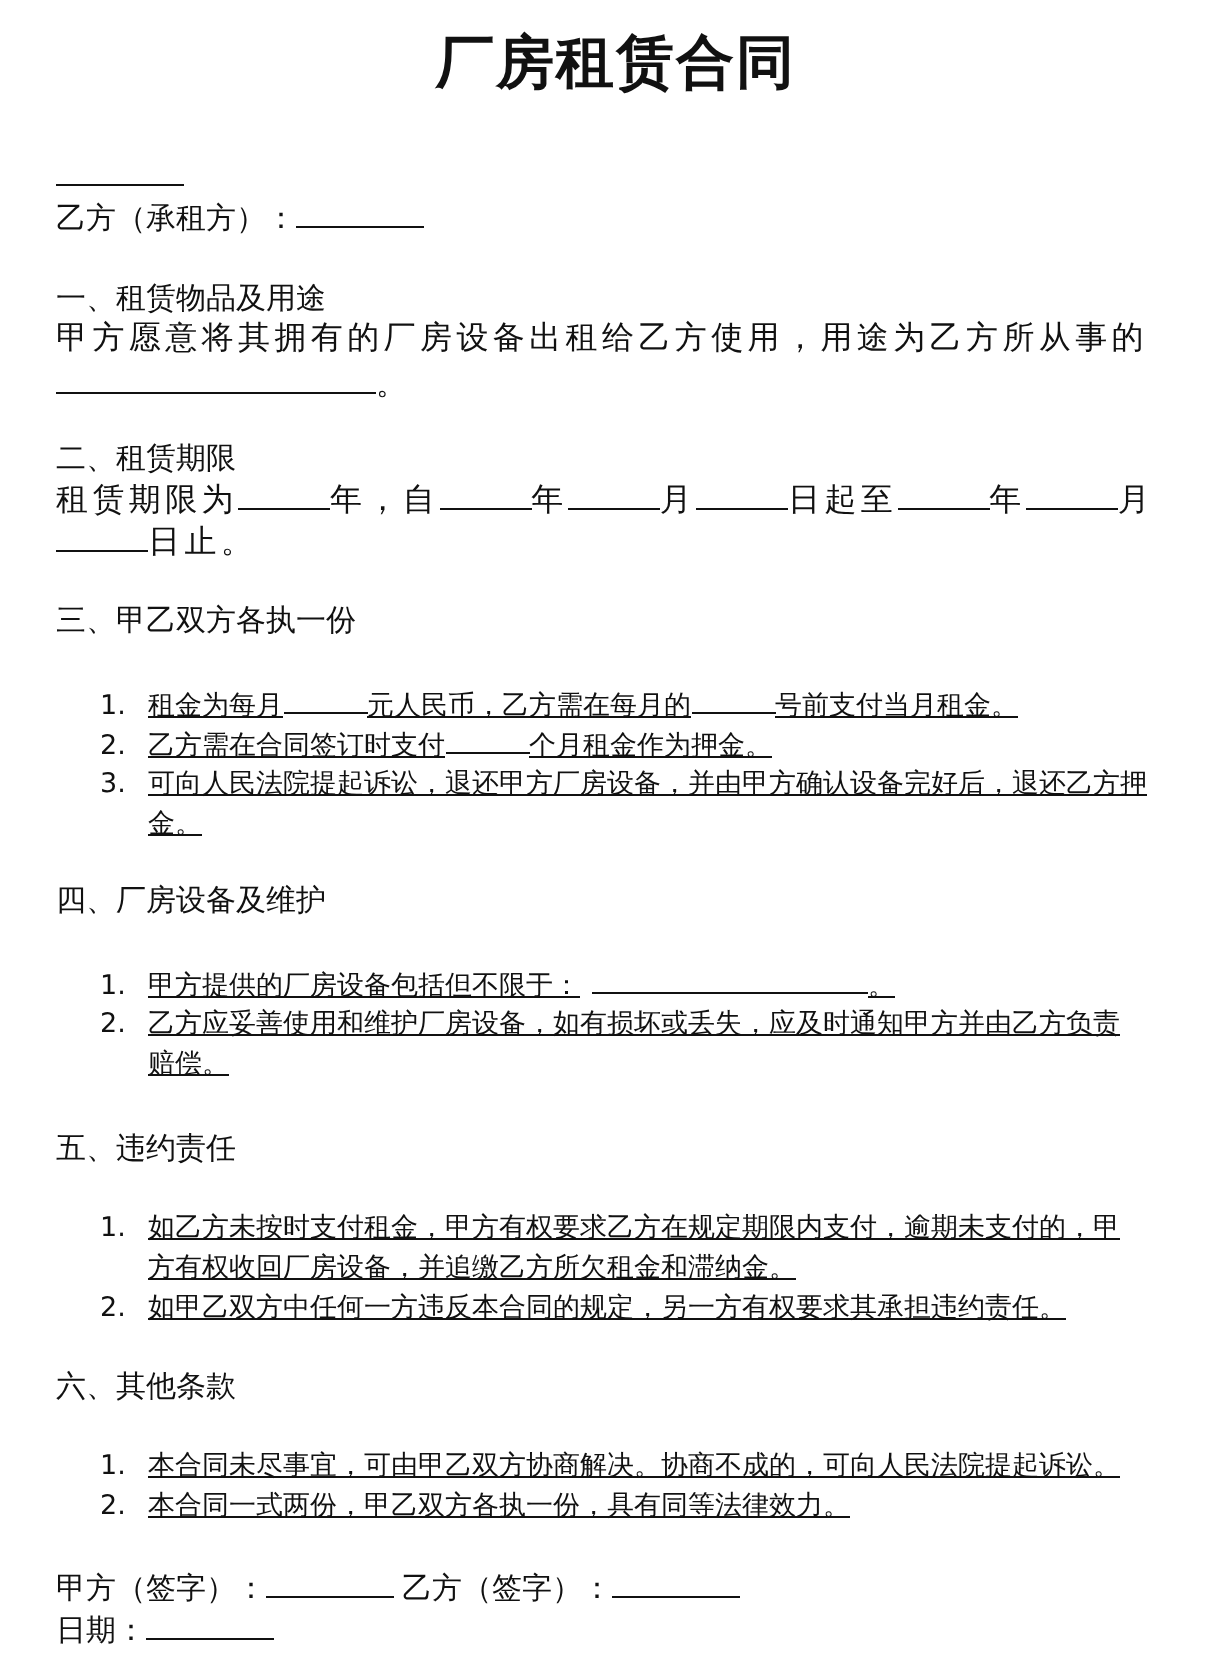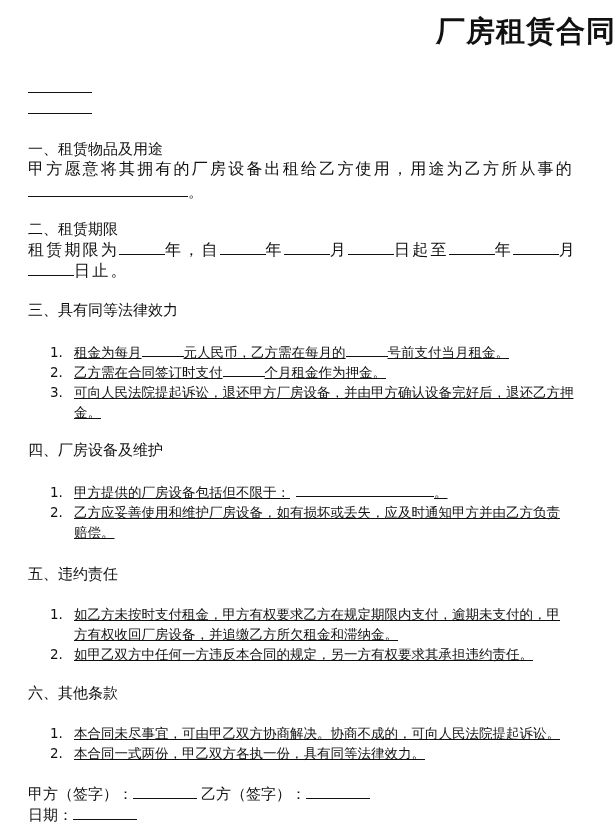--- a/index.html
+++ b/index.html
@@ -1,54 +1,54 @@
 <!DOCTYPE html>
 <html><head>
 <meta charset="utf-8">
 <style>
   html, body { margin:0; padding:0; background:#ffffff; }
   body { width:616px; height:839px; position:relative; overflow:hidden;
          font-family:"DejaVu Sans", sans-serif; color:#111; }
-  .title { position:absolute; top:12px; left:0; width:616px; text-align:right;
+  .title { position:absolute; top:12px; left:0; width:616px; text-align:center;
            font-family:"DejaVu Serif", serif; font-size:29px; font-weight:bold; letter-spacing:1px; }
   .line { position:absolute; left:28px; font-size:15px; white-space:nowrap; line-height:20px; }
   .big { font-size:16px; letter-spacing:2.2px; }
   .blank { display:inline-block; border-bottom:1px solid #111; height:14px; vertical-align:baseline; }
   .li { position:absolute; left:50px; font-size:13.5px; line-height:20px; white-space:nowrap;text-decoration:underline; }
   .li .num { display:inline-block; width:24px; }
   .li .cont { padding-left:24px; }
 </style>
 </head>
 <body>
 
 <div>
   <div class="title">厂房租赁合同</div>
 
   <div class="line" style="top:78px">
     <span class="blank" style="width:64px"></span>
   </div>
   <div class="line" style="top:99px">
-    <span class="blank" style="width:64px"></span>
+    <span>乙方（承租方）：</span><span class="blank" style="width:64px"></span>
   </div>
 
   <div class="line" style="top:139px">一、租赁物品及用途</div>
   <div class="line big" style="top:159px">甲方愿意将其拥有的厂房设备出租给乙方使用，用途为乙方所从事的</div>
   <div class="line" style="top:182px">
     <span class="blank" style="width:160px"></span><span>。</span>
   </div>
 
   <div class="line" style="top:219px">二、租赁期限</div>
   <div class="line big" style="top:240px">
     <span>租赁期限为</span><span class="blank" style="width:46px"></span><span>年，自</span><span class="blank" style="width:46px"></span><span>年</span><span class="blank" style="width:46px"></span><span>月</span><span class="blank" style="width:46px"></span><span>日起至</span><span class="blank" style="width:46px"></span><span>年</span><span class="blank" style="width:46px"></span><span>月</span>
   </div>
   <div class="line big" style="top:261px">
     <span class="blank" style="width:46px"></span><span>日止。</span>
   </div>
 
-  <div class="line" style="top:300px">三、具有同等法律效力</div>
+  <div class="line" style="top:300px">三、甲乙双方各执一份</div>
   <div class="li" style="top:342px">
     <span class="num">1.</span><span>租金为每月</span><span class="blank" style="width:42px"></span><span>元人民币，乙方需在每月的</span><span class="blank" style="width:42px"></span><span>号前支付当月租金。</span>
   </div>
   <div class="li" style="top:362px">
     <span class="num">2.</span><span>乙方需在合同签订时支付</span><span class="blank" style="width:42px"></span><span>个月租金作为押金。</span>
   </div>
   <div class="li" style="top:382px">
     <span class="num">3.</span><span>可向人民法院提起诉讼，退还甲方厂房设备，并由甲方确认设备完好后，退还乙方押</span>
   </div>
   <div class="li" style="top:402px">

